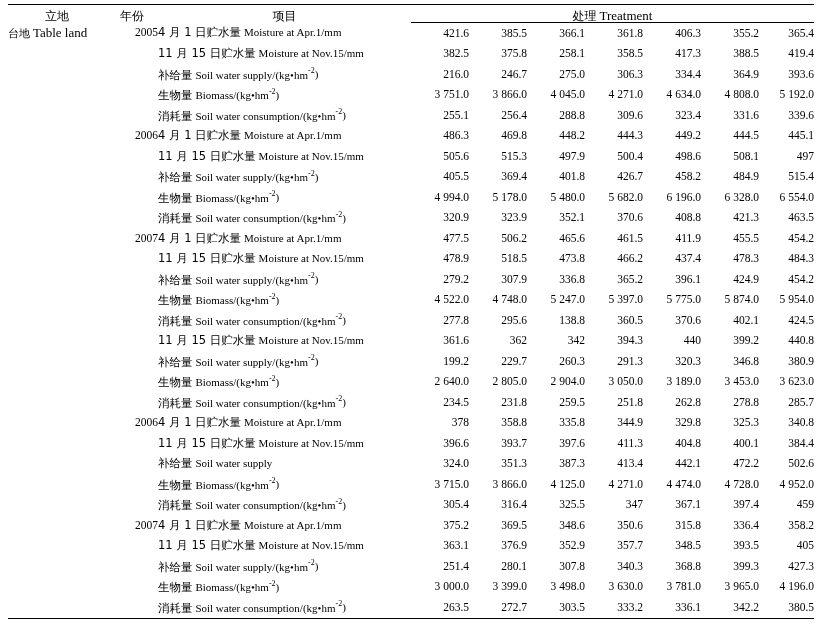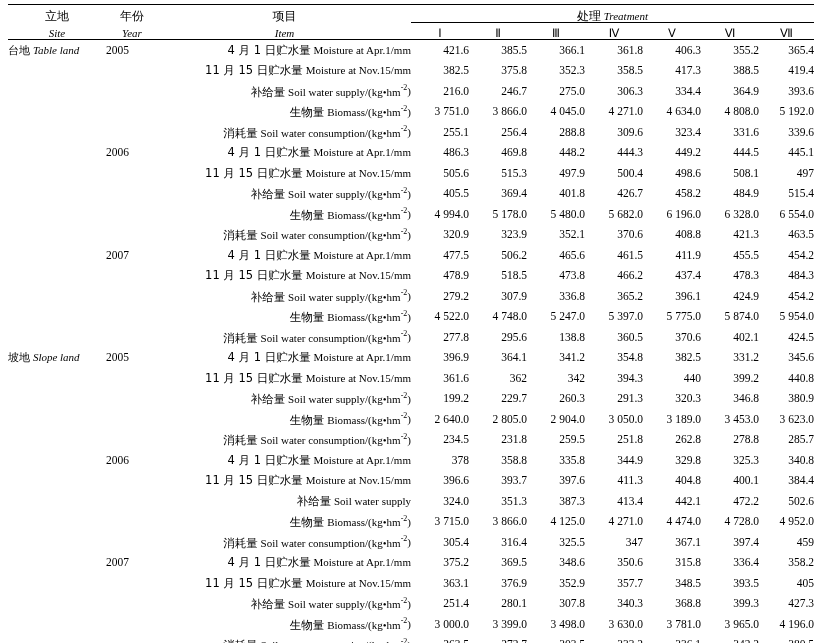--- a/index.html
+++ b/index.html
@@ -62,39 +62,39 @@
     height: 20.5px;
     font-size: 11.5px;
     vertical-align: middle;
   }
   td.site {
     text-align: left;
     padding-left: 2px;
     white-space: nowrap;
   }
   td.year {
+    text-align: right;
+    white-space: nowrap;
+  }
+  td.item {
     text-align: left;
-    white-space: nowrap;
-  }
-  td.item {
-    text-align: right;
     padding-left: 10px;
     white-space: nowrap;
     margin-left: 7px;
   }
   td.val {
     text-align: right;
     padding-right: 7px;
     white-space: nowrap;
   }
   .sup { font-size: 8px; vertical-align: super; }
   .itemcn { font-family: "DejaVu Sans", "Liberation Sans", sans-serif; font-size: 11.5px; }
   .itemen { font-family: "Liberation Serif", serif; font-size: 11px; }
   .hcn { font-family: "DejaVu Sans", "Liberation Sans", sans-serif; font-size: 12px; }
-  .hen { font-family: "Liberation Serif", serif; font-size: 11px; font-style: italic; }
+  .hen { font-family: "Liberation Serif", serif; font-size: 13px; }
   .roman { font-family: "Liberation Serif", serif; font-size: 11.5px; }
 </style>
 </head>
 <body>
 
 <div id="sheet">
   <table class="data">
     <colgroup>
       <col style="width:98px">
       <col style="width:52px">
@@ -109,53 +109,41 @@
     </colgroup>
     <thead>
       <tr class="hdr-top">
         <td class="rule-top"><span class="hcn">立地</span></td>
         <td class="rule-top"><span class="hcn">年份</span></td>
         <td class="rule-top"><span class="hcn">项目</span></td>
         <td class="rule-top treat-group" colspan="7">
           <span class="hcn">处理</span>&nbsp;<span class="hen">Treatment</span>
         </td>
       </tr>
-      <tr class="hdr-bot">
-        <td class="rule-bottom"><span class="hen">Site</span></td>
-        <td class="rule-bottom"><span class="hen">Year</span></td>
-        <td class="rule-bottom"><span class="hen">Item</span></td>
-        <td class="rule-bottom"><span class="roman">Ⅰ</span></td>
-        <td class="rule-bottom"><span class="roman">Ⅱ</span></td>
-        <td class="rule-bottom"><span class="roman">Ⅲ</span></td>
-        <td class="rule-bottom"><span class="roman">Ⅳ</span></td>
-        <td class="rule-bottom"><span class="roman">Ⅴ</span></td>
-        <td class="rule-bottom"><span class="roman">Ⅵ</span></td>
-        <td class="rule-bottom"><span class="roman">Ⅶ</span></td>
-      </tr>
     </thead>
     <tbody id="tbody">
         <tr class="drow">
           <td class="site"><span class="cn">台地</span> <span class="hen">Table land</span></td>
           <td class="year">2005</td>
           <td class="item"><span class="itemcn">4 月 1 日贮水量</span> <span class="itemen">Moisture at Apr.1/mm</span></td>
           <td class="val">421.6</td>
           <td class="val">385.5</td>
           <td class="val">366.1</td>
           <td class="val">361.8</td>
           <td class="val">406.3</td>
           <td class="val">355.2</td>
           <td class="val">365.4</td>
         </tr>
         <tr class="drow">
           <td class="site"></td>
           <td class="year"></td>
           <td class="item"><span class="itemcn">11 月 15 日贮水量</span> <span class="itemen">Moisture at Nov.15/mm</span></td>
           <td class="val">382.5</td>
           <td class="val">375.8</td>
-          <td class="val">352.3</td>
+          <td class="val">258.1</td>
           <td class="val">358.5</td>
           <td class="val">417.3</td>
           <td class="val">388.5</td>
           <td class="val">419.4</td>
         </tr>
         <tr class="drow">
           <td class="site"></td>
           <td class="year"></td>
           <td class="item"><span class="itemcn">补给量</span> <span class="itemen">Soil water supply/(kg•hm</span><span class="itemen"><span class="sup">-2</span>)</span></td>
           <td class="val">216.0</td>
@@ -302,32 +290,20 @@
           <td class="site"></td>
           <td class="year"></td>
           <td class="item"><span class="itemcn">消耗量</span> <span class="itemen">Soil water consumption/(kg•hm</span><span class="itemen"><span class="sup">-2</span>)</span></td>
           <td class="val">277.8</td>
           <td class="val">295.6</td>
           <td class="val">138.8</td>
           <td class="val">360.5</td>
           <td class="val">370.6</td>
           <td class="val">402.1</td>
           <td class="val">424.5</td>
-        </tr>
-        <tr class="drow">
-          <td class="site"><span class="cn">坡地</span> <span class="hen">Slope land</span></td>
-          <td class="year">2005</td>
-          <td class="item"><span class="itemcn">4 月 1 日贮水量</span> <span class="itemen">Moisture at Apr.1/mm</span></td>
-          <td class="val">396.9</td>
-          <td class="val">364.1</td>
-          <td class="val">341.2</td>
-          <td class="val">354.8</td>
-          <td class="val">382.5</td>
-          <td class="val">331.2</td>
-          <td class="val">345.6</td>
         </tr>
         <tr class="drow">
           <td class="site"></td>
           <td class="year"></td>
           <td class="item"><span class="itemcn">11 月 15 日贮水量</span> <span class="itemen">Moisture at Nov.15/mm</span></td>
           <td class="val">361.6</td>
           <td class="val">362</td>
           <td class="val">342</td>
           <td class="val">394.3</td>
           <td class="val">440</td>

